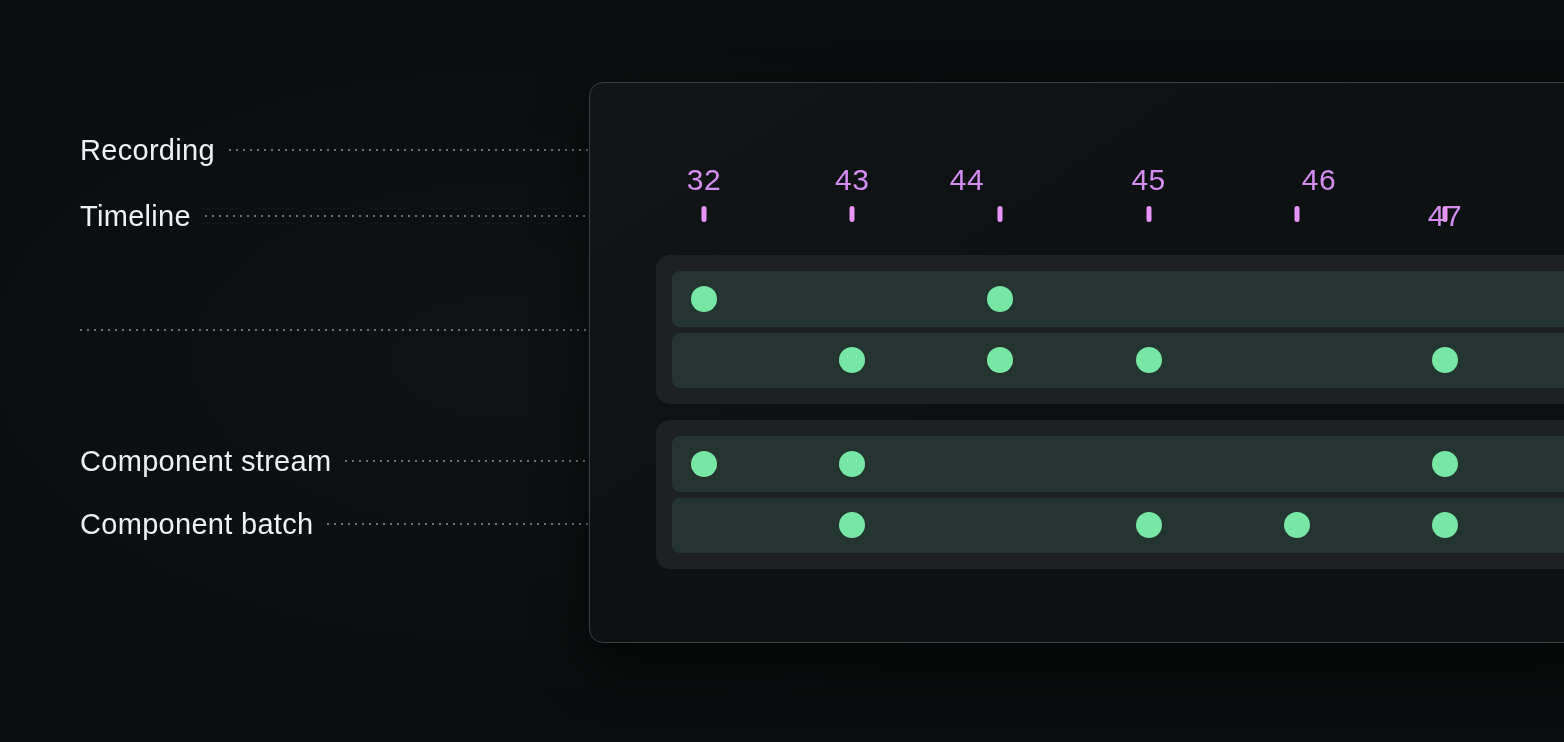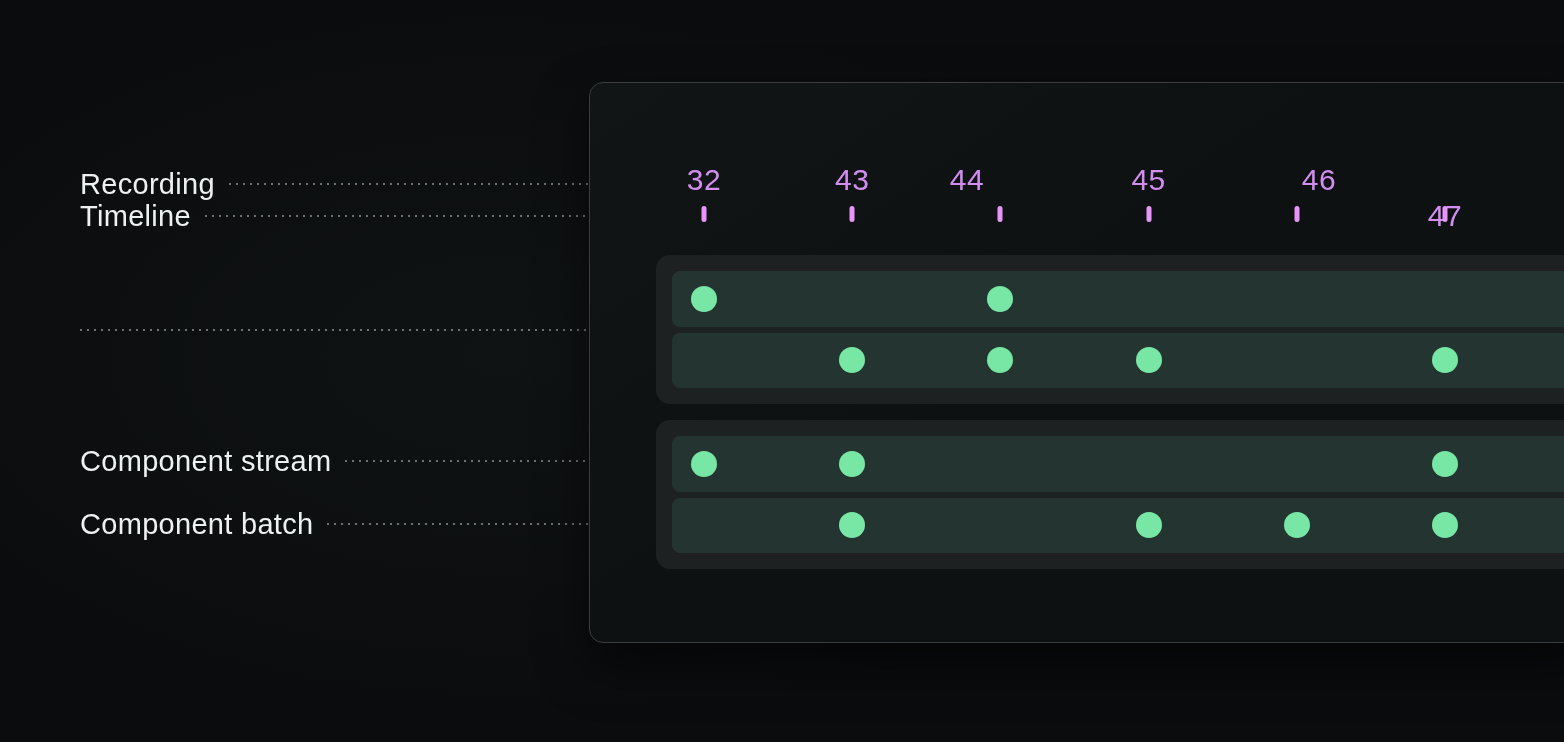--- a/index.html
+++ b/index.html
@@ -62,21 +62,21 @@
     display:flex;align-items:center;gap:14px;
   }
   .co-label{
     font-size:29px;line-height:36px;color:var(--label);
     letter-spacing:.3px;white-space:nowrap;
   }
   .co-line{
     flex:1;height:2px;opacity:.78;
     background-image:repeating-linear-gradient(to right, var(--line) 0 2px, transparent 2px 7px);
   }
-  .co-recording{top:132px;width:508px;margin-top:34px;}         
+  .co-recording{top:132px;width:508px;}         
   .co-timeline{top:198px;width:617px;text-align:center;}          
   .co-entity{top:312px;width:575px;}            
   .co-comp-stream{top:443px;width:592px;}       
   .co-comp-batch{top:506px;width:760px;}        
 </style>
 </head>
 <body>
 
 <div class="stage">
 

